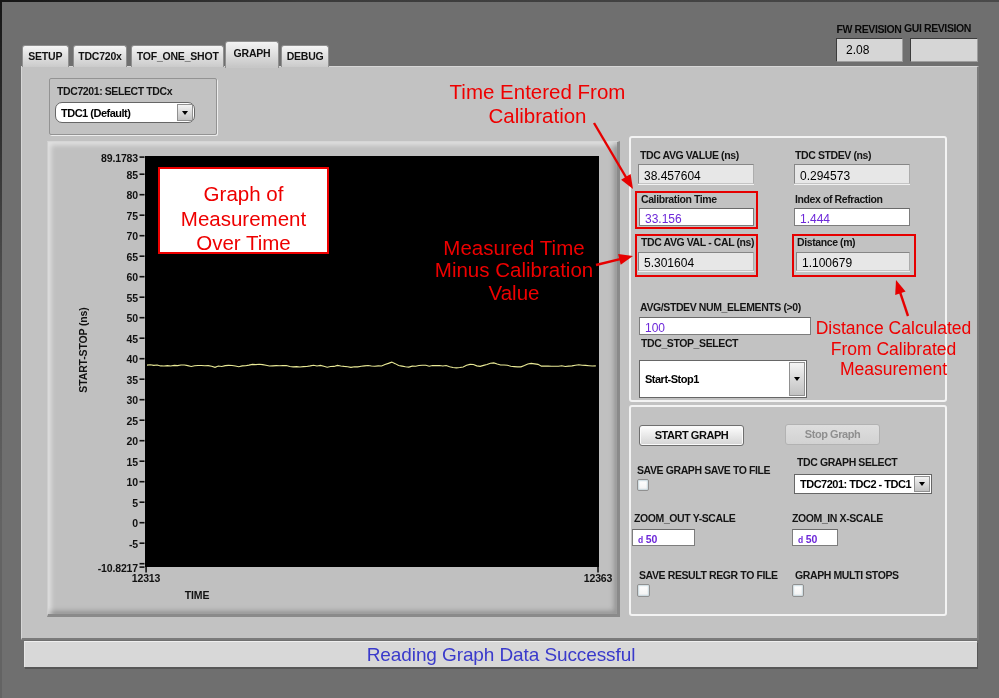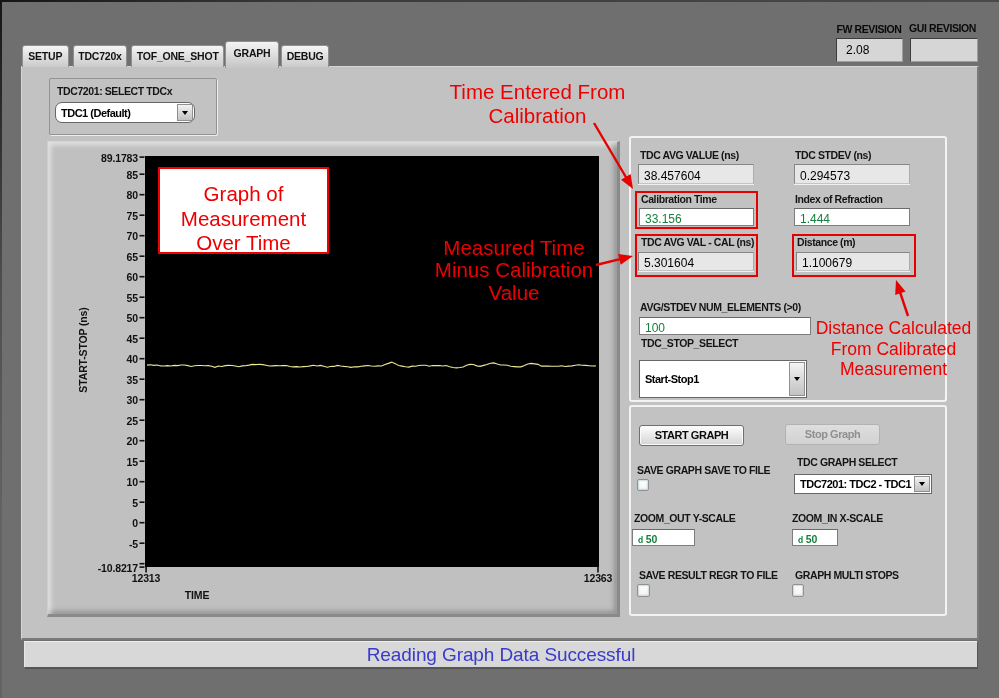--- a/index.html
+++ b/index.html
@@ -1,37 +1,37 @@
 <!DOCTYPE html>
 <html><head><meta charset="utf-8"><style>
 * { margin:0; padding:0; box-sizing:border-box; }
 html,body { width:999px; height:698px; overflow:hidden; }
 body { position:relative; background:#6f6f6f; font-family:"Liberation Sans",sans-serif; }
 .abs { position:absolute; }
 .lbl { position:absolute; font-weight:bold; font-size:10.5px; letter-spacing:-0.4px; color:#141414; white-space:nowrap; }
 .vbox { position:absolute; padding-top:2px; background:#e7e7e7; border:1px solid #868686; border-bottom-color:#c4c4c4; border-right-color:#adadad; box-shadow:0 1px 0 rgba(255,255,255,0.75); font-size:12px; color:#000; padding-left:5px; white-space:nowrap; }
-.wbox { position:absolute; padding-top:1.5px; background:#ffffff; border:1px solid #7d7d7d; border-top-color:#6a6a6a; font-size:12px; color:#15803d; padding-left:5px; white-space:nowrap; }
+.wbox { position:absolute; padding-top:1.5px; background:#ffffff; border:1px solid #7d7d7d; border-top-color:#6a6a6a; font-size:12px; color:#6d28d9; padding-left:5px; white-space:nowrap; }
 .redrect { position:absolute; border:2px solid #e60000; }
 .panelw { position:absolute; border:2px solid #f3f3f3; border-radius:3px; }
 .tab { position:absolute; background:linear-gradient(#f6f6f6,#e5e5e5 35%,#cfcfcf 90%,#cacaca); border:1px solid #8f8f8f; border-bottom:none; border-radius:3px 3px 0 0; text-align:center; font-weight:bold; font-size:10.5px; letter-spacing:-0.2px; color:#111; }
 .combo { position:absolute; background:#fff; border:1px solid #666; }
 .combo .txt { position:absolute; left:5px; top:0; bottom:0; display:flex; align-items:center; font-weight:bold; font-size:11px; letter-spacing:-0.5px; color:#000; white-space:nowrap; }
 .combo .btn { position:absolute; right:1px; top:1px; bottom:1px; width:16px; background:linear-gradient(#f4f4f4,#dcdcdc 45%,#c2c2c2); border:1px solid #909090; display:flex; align-items:center; justify-content:center; }
 .combo .btn:after { content:""; width:0; height:0; border-left:3.5px solid transparent; border-right:3.5px solid transparent; border-top:4.5px solid #000; }
 .chk { position:absolute; width:12.5px; height:12.5px; background:linear-gradient(#ffffff,#f2f2f2); border:1px solid #909090; border-radius:2px; box-shadow:inset 0 0 0 1.2px rgba(170,195,205,0.5); }
 .ann { position:absolute; color:#ee0000; font-size:20.5px; text-align:center; white-space:pre-line; }
 svg text.ax { font-family:"Liberation Sans",sans-serif; font-size:10.5px; font-weight:bold; letter-spacing:-0.15px; fill:#111; }
 </style></head>
 <body>
 
 <div class="abs" style="left:0;top:0;width:999px;height:2px;background:linear-gradient(90deg,#151515,#3a3a3a 30%,#4a4a4a);"></div>
 <div class="abs" style="left:0;top:0;width:2px;height:698px;background:linear-gradient(#151515,#4e4e4e 40%,#636363 75%);"></div>
 
 <div class="lbl" style="left:836px;top:23px;width:66px;text-align:center;color:#0a0a0a;">FW REVISION</div>
-<div class="lbl" style="left:904px;top:22px;width:72px;text-align:right;color:#0a0a0a;">GUI REVISION</div>
+<div class="lbl" style="left:904px;top:22px;width:72px;text-align:left;color:#0a0a0a;">GUI REVISION</div>
 <div class="abs" style="left:836px;top:38px;width:67px;height:24px;background:#d6d6d6;border:1px solid;border-color:#3c3c3c #9d9d9d #9d9d9d #3c3c3c;font-size:12px;padding:4px 12px 0 9px;">2.08</div>
 <div class="abs" style="left:910px;top:38px;width:68px;height:24px;background:#d6d6d6;border:1px solid;border-color:#3c3c3c #9d9d9d #9d9d9d #3c3c3c;"></div>
 
 <div class="abs" style="left:21px;top:66px;width:958px;height:574px;background:#c2c2c2;border:1px solid #d6d6d6;border-right:2px solid #7a7a7a;border-bottom:2px solid #7a7a7a;"></div>
 
 <div class="tab" style="left:22px;top:45px;width:46.5px;height:22px;line-height:21px;">SETUP</div>
 <div class="tab" style="left:72.8px;top:45px;width:54.4px;height:22px;line-height:21px;">TDC720x</div>
 <div class="tab" style="left:131.4px;top:45px;width:92.6px;height:22px;line-height:21px;">TOF_ONE_SHOT</div>
 <div class="tab" style="left:281.3px;top:45px;width:47.7px;height:22px;line-height:21px;">DEBUG</div>
 <div class="tab" style="left:225px;top:41px;width:54px;height:27px;line-height:23px;background:linear-gradient(#f3f3f3,#e2e2e2 40%,#c7c7c7 95%);">GRAPH</div>

